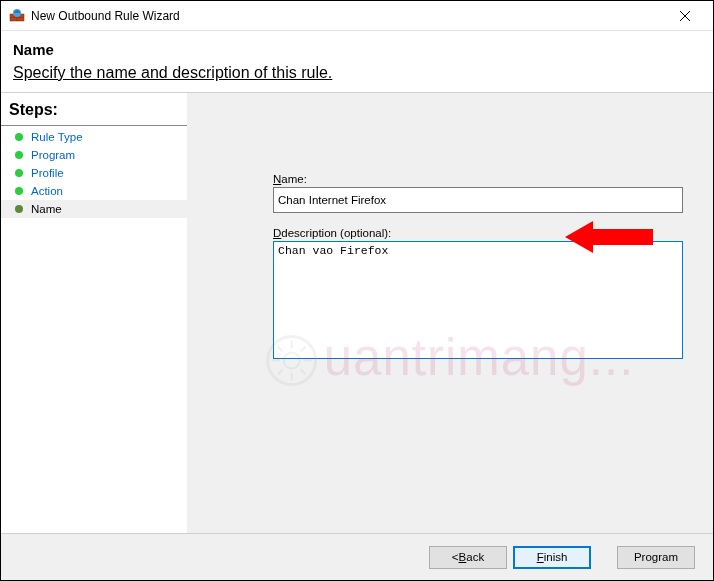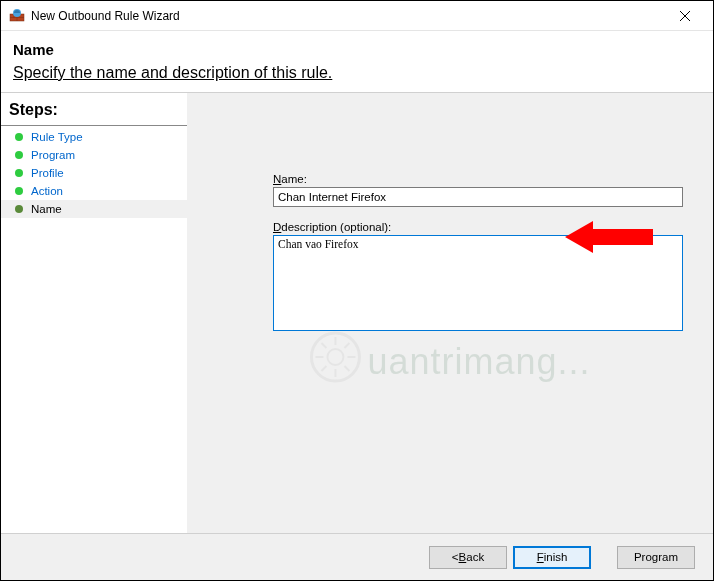--- a/index.html
+++ b/index.html
@@ -106,34 +106,34 @@
     padding: 80px 30px 10px 50px;
     position: relative;
   }
   .field-label {
     font-size: 11.5px;
     margin-bottom: 2px;
   }
   .field-label .ul { text-decoration: underline; }
   .name-input {
     width: 410px;
-    height: 20px;
+    height: 26px;
     border: 1px solid #7a7a7a;
     padding: 1px 4px;
     font-size: 11.5px;
     font-family: inherit;
     background: #fff;
   }
   .desc-textarea {
     width: 410px;
-    height: 96px;
+    height: 118px;
     border: 1px solid #0078d7;
     padding: 2px 4px;
     font-size: 11.5px;
-    font-family: Liberation Serif, serif;
+    font-family: Liberation Mono, monospace;
     background: #fff;
     resize: none;
     overflow: auto;
   }
   .field-group { margin-bottom: 14px; padding-left: 36px; }
 
   .arrow-overlay {
     position: absolute;
     left: 378px;
     top: 124px;
@@ -167,22 +167,22 @@
   .btn .ul { text-decoration: underline; }
   .btn-gap { width: 14px; }
 
   .watermark {
     position: absolute;
     left: 50%; top: 60%;
     transform: translate(-50%, -50%);
     opacity: 0.12;
     pointer-events: none;
     display:flex; align-items:flex-end;
-    font-size: 36px;
-    color: #14532d;
+    font-size: 51px;
+    color: #be185d;
     letter-spacing: 1px;
   }
   .watermark svg { margin-right: 6px; }
 </style>
 </head>
 <body>
 
 <div class="window">
 
   <div class="titlebar">

